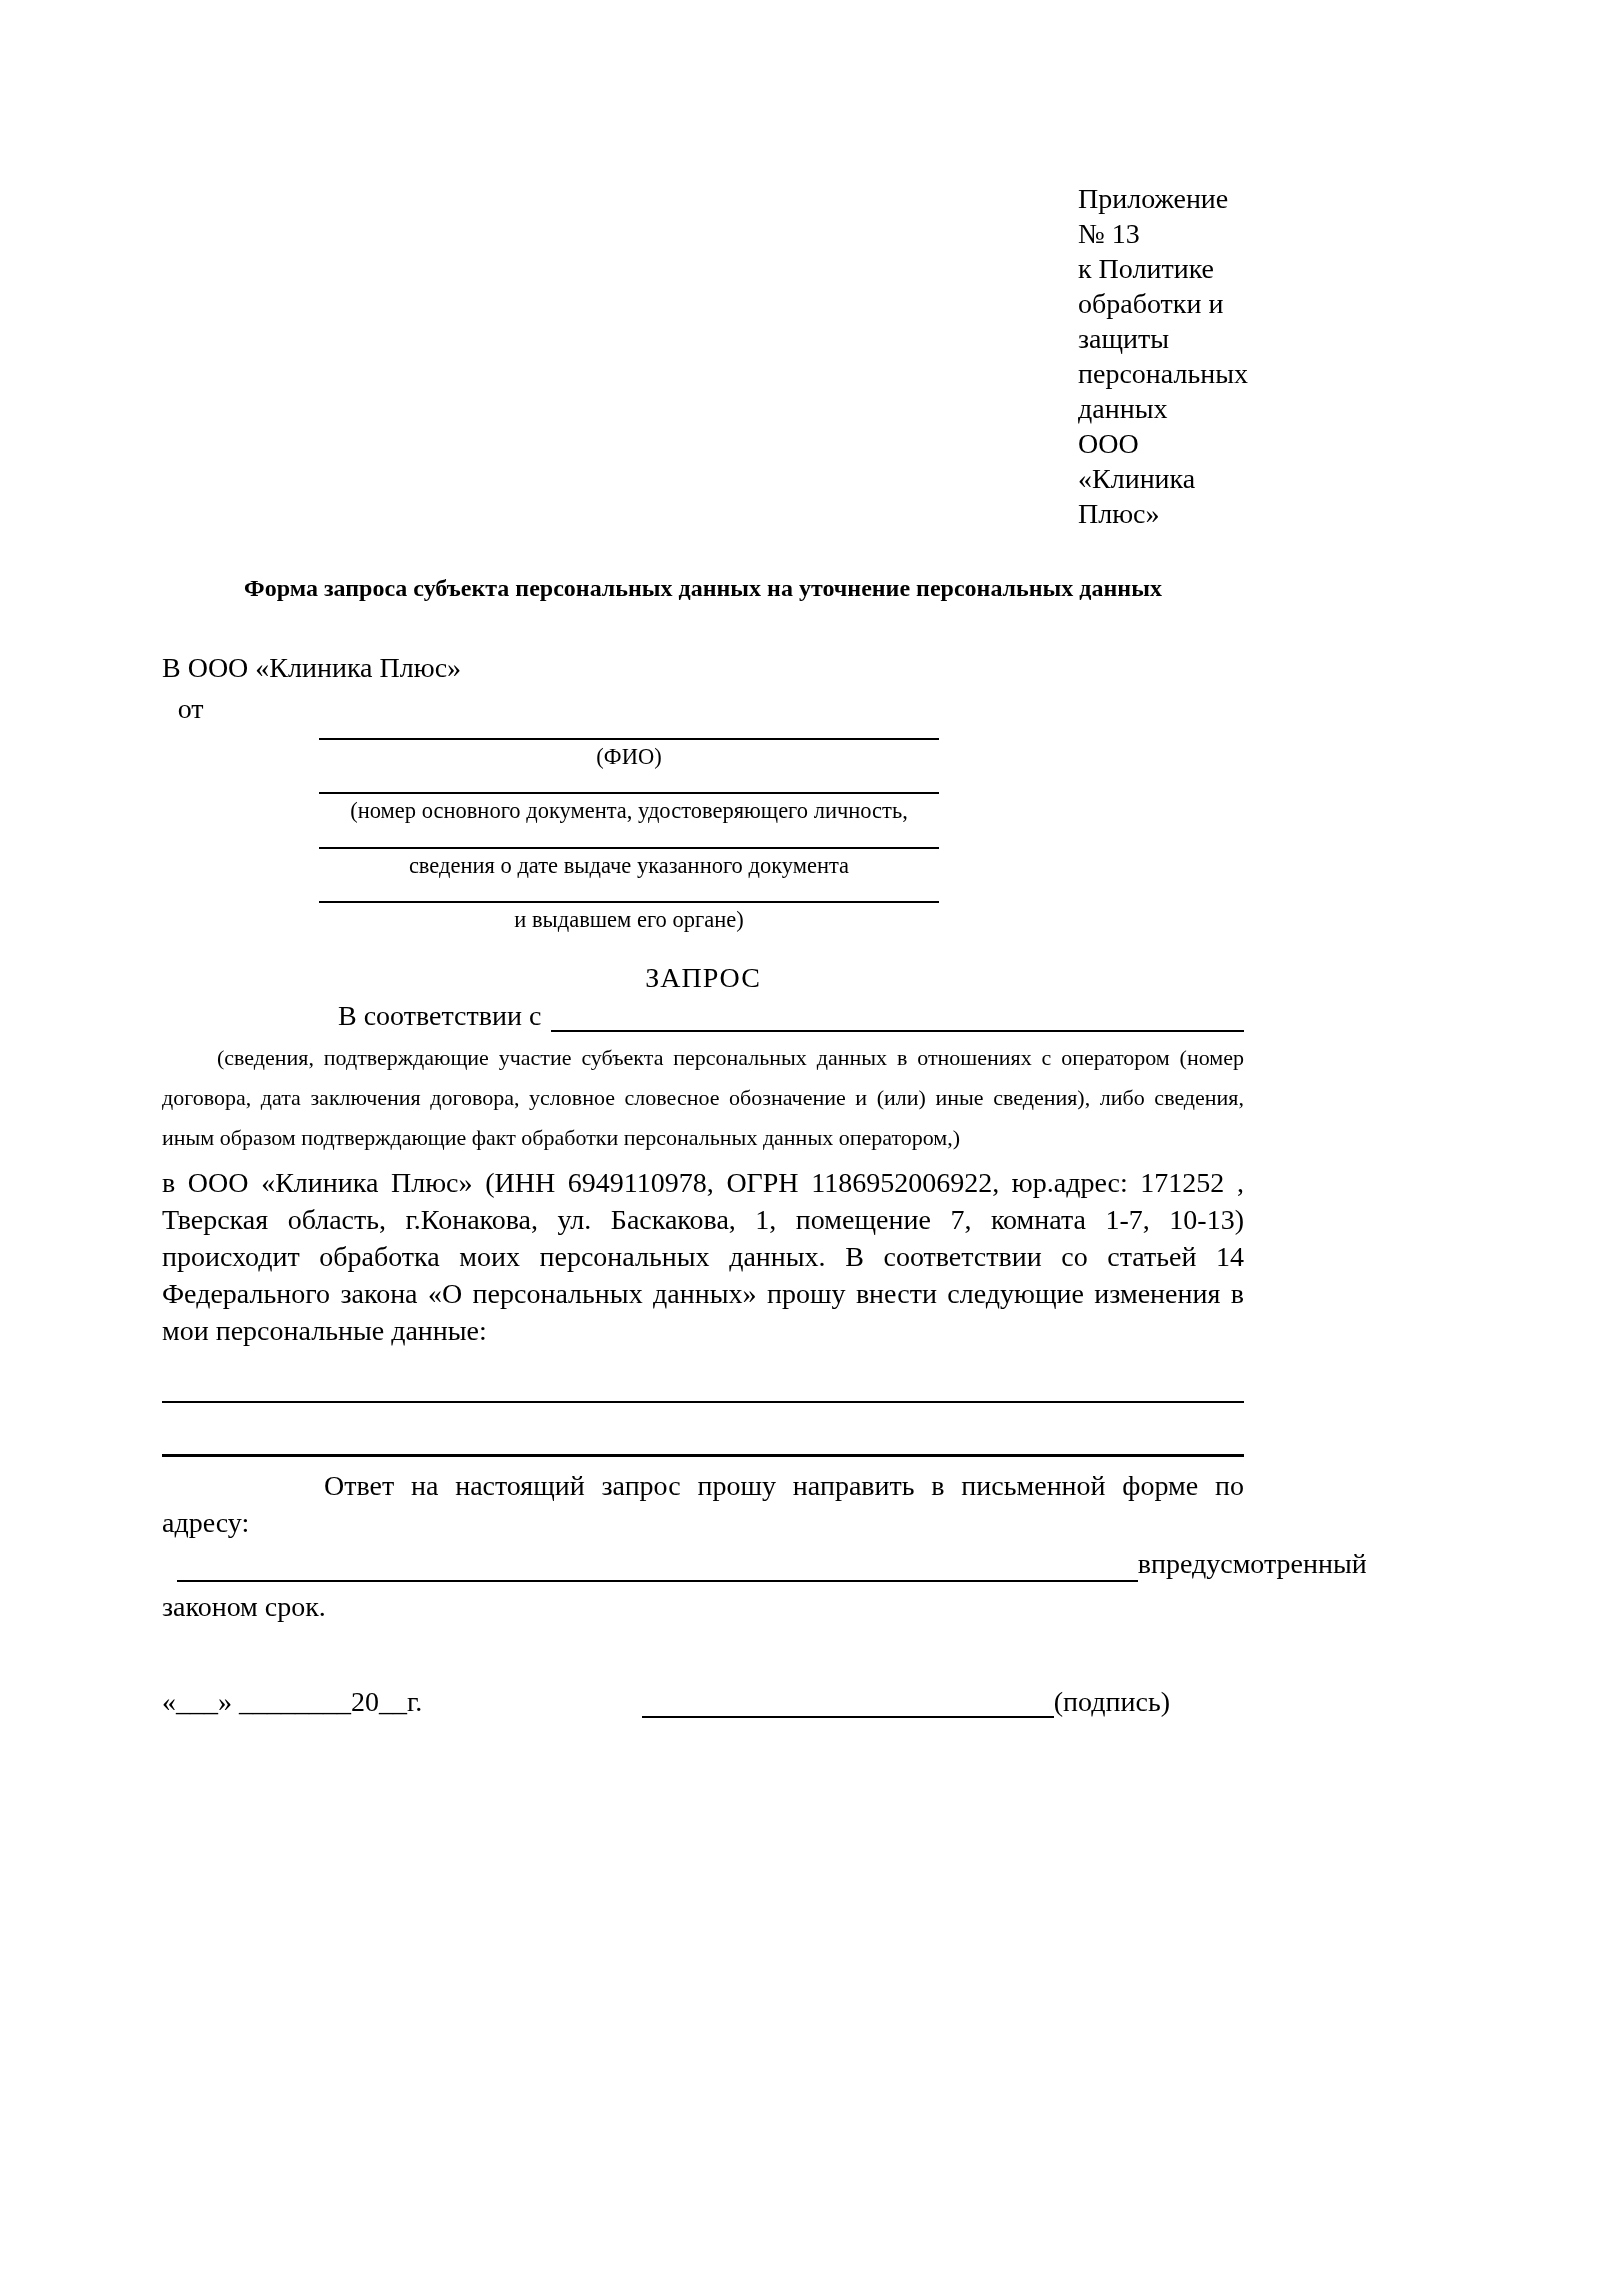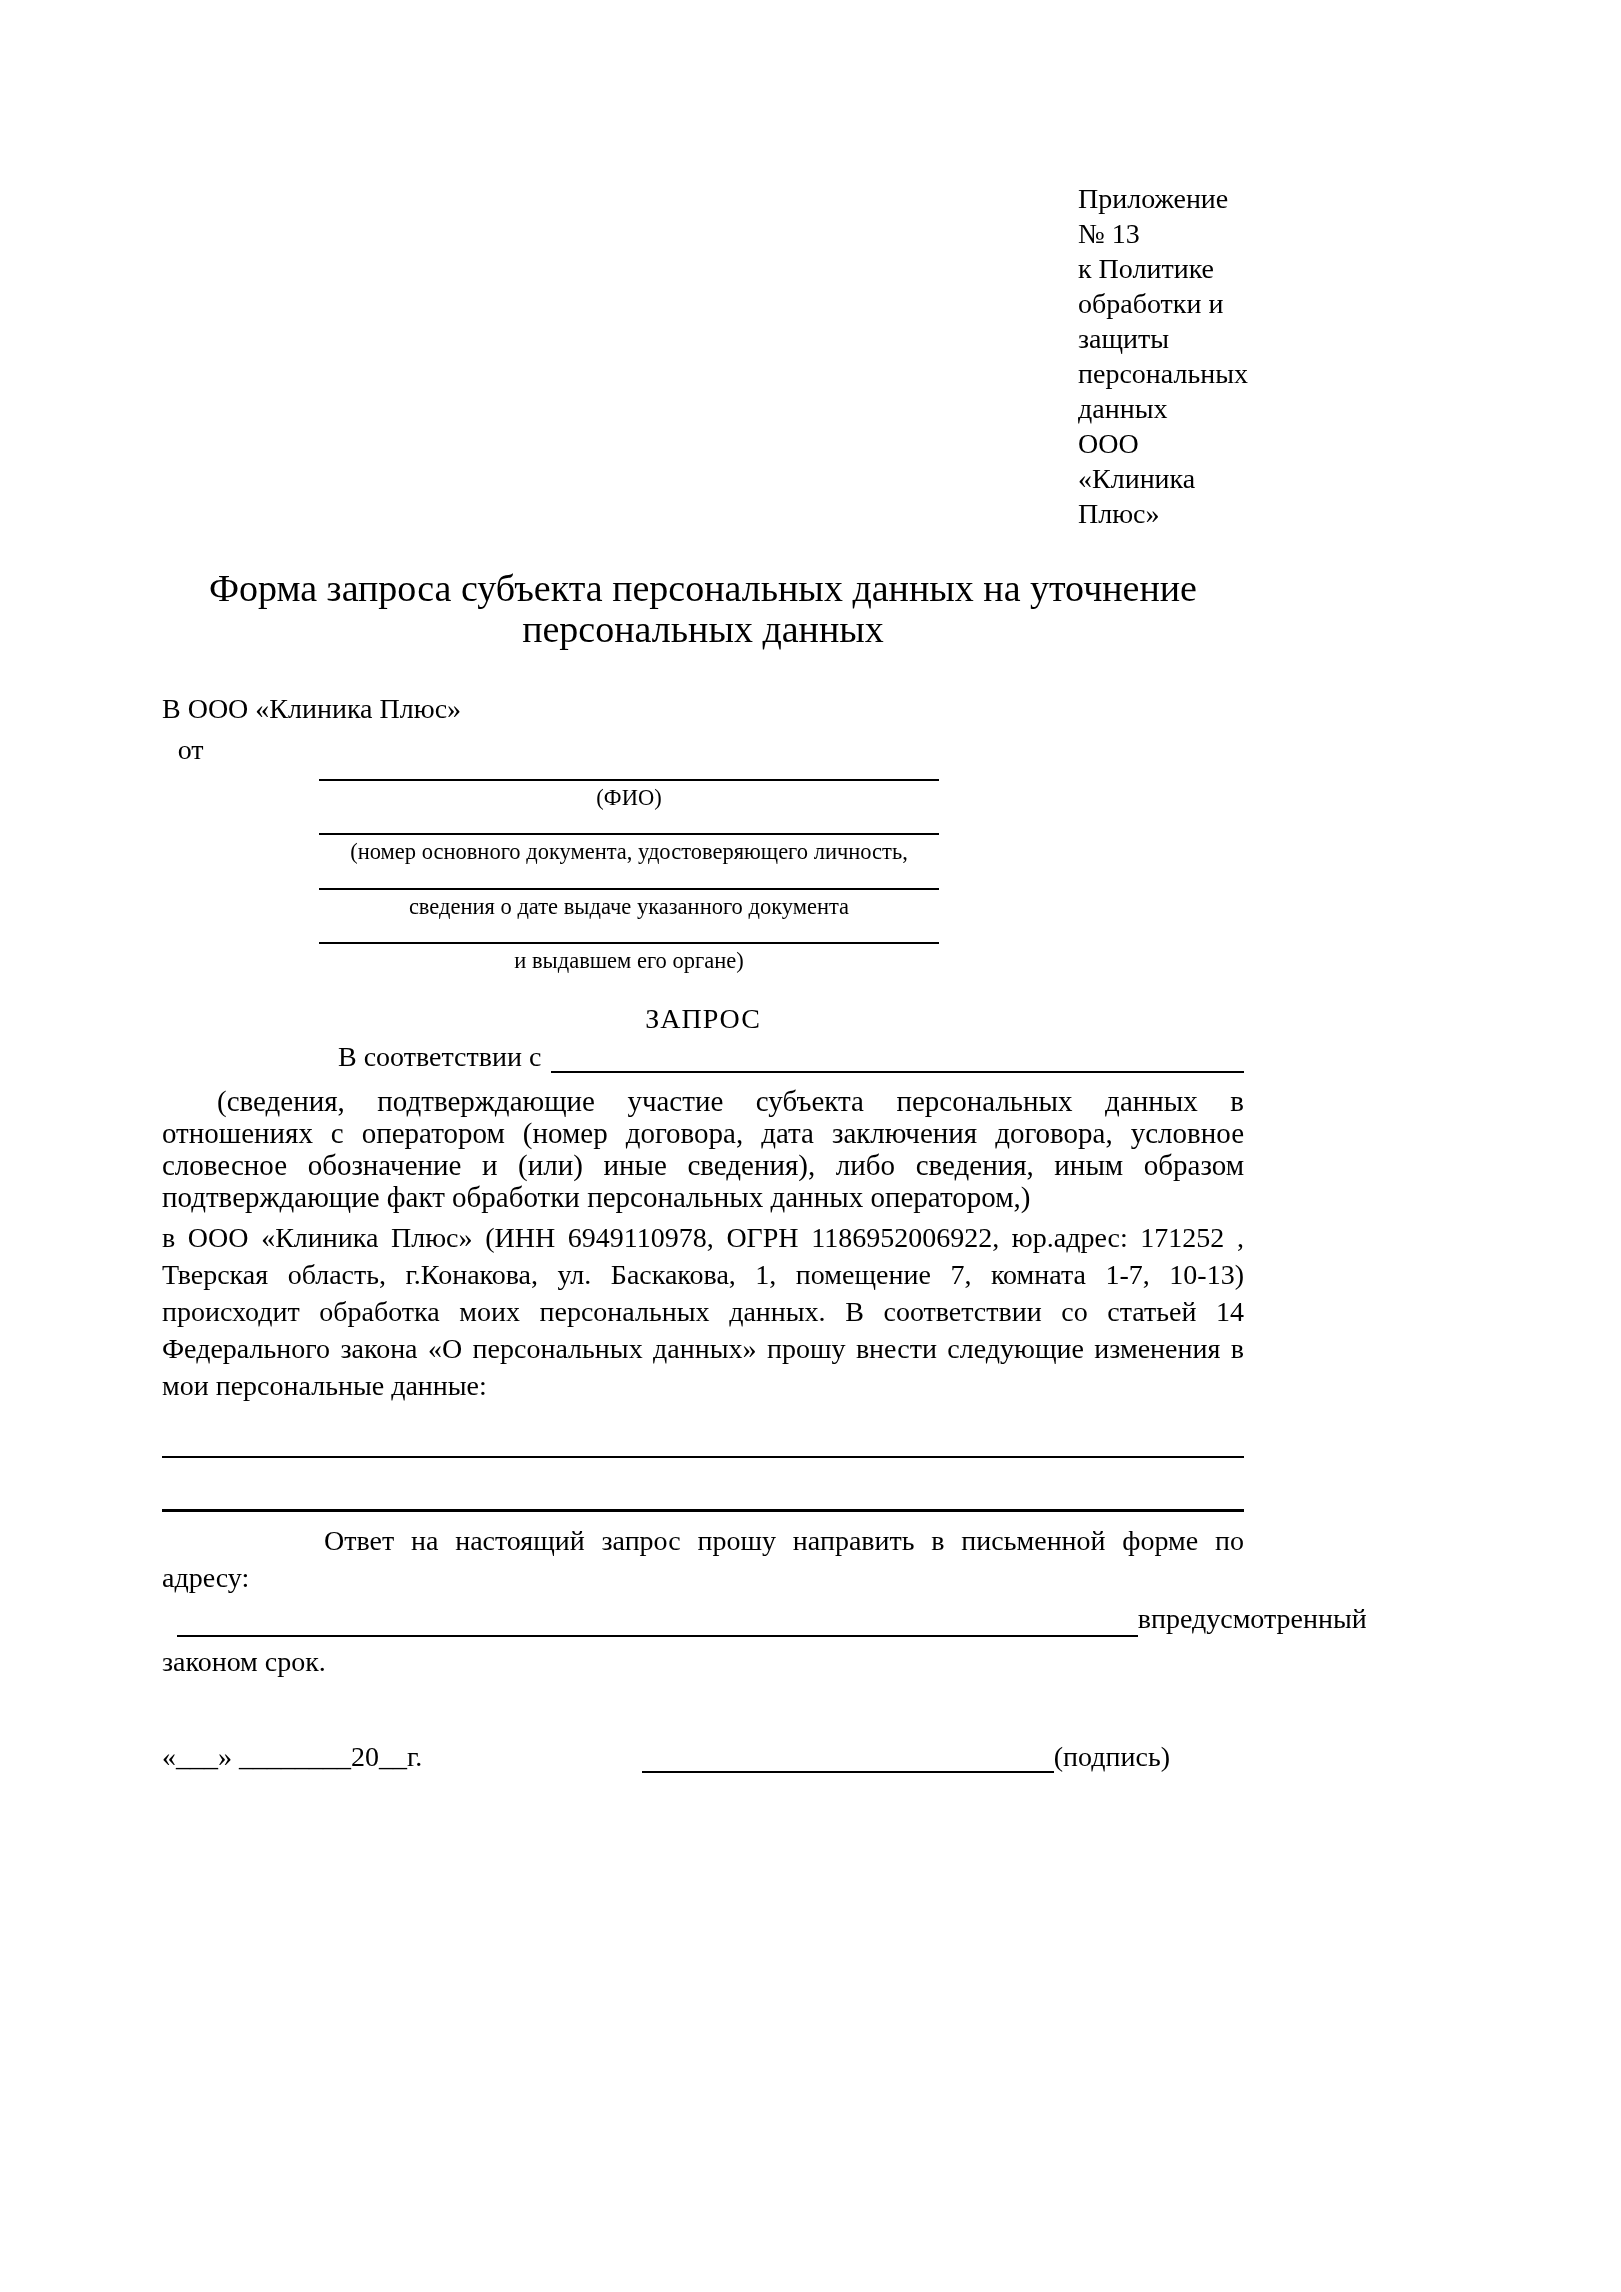--- a/index.html
+++ b/index.html
@@ -22,22 +22,22 @@
   
   .ref-block {
     margin-left: 916px;
     line-height: 35px;
   }
   
   .doc-title {
     margin: 37px auto 0 auto;
     max-width: 1206px;
     text-align: center;
-    font-weight: normal;
-    font-size: 38px;
+    font-weight: bold;
+    font-size: 24px;
     line-height: 41px;
   }
   
   .addressee {
     margin-top: 41px;
   }
   .addressee .to-line { line-height: 35px; }
   .addressee .from-label { margin-left: 15.7px; margin-top: 5.9px; line-height: 35px; }
   .fields {
     margin-left: 157px;
@@ -71,25 +71,25 @@
     padding-left: 176px;
     white-space: nowrap;
   }
   .intro-row .flex-line {
     flex: 1;
     border-bottom: 2.9px solid #000;
     margin-left: 9.8px;
     height: 29px;
   }
   .footnote {
-    font-size: 29px;
-    line-height: 32px;
+    font-size: 22px;
+    line-height: 40px;
     text-align: justify;
     text-indent: 55px;
-    margin-top: 12px;
+    margin-top: 6px;
   }
   .body-par {
     margin-top: 5.9px;
     line-height: 37px;
     text-align: justify;
   }
   .blank-lines { margin-top: 35px; }
   .blank-lines .wide-line1 {
     border-bottom: 2px solid #000;
     height: 17.6px;

